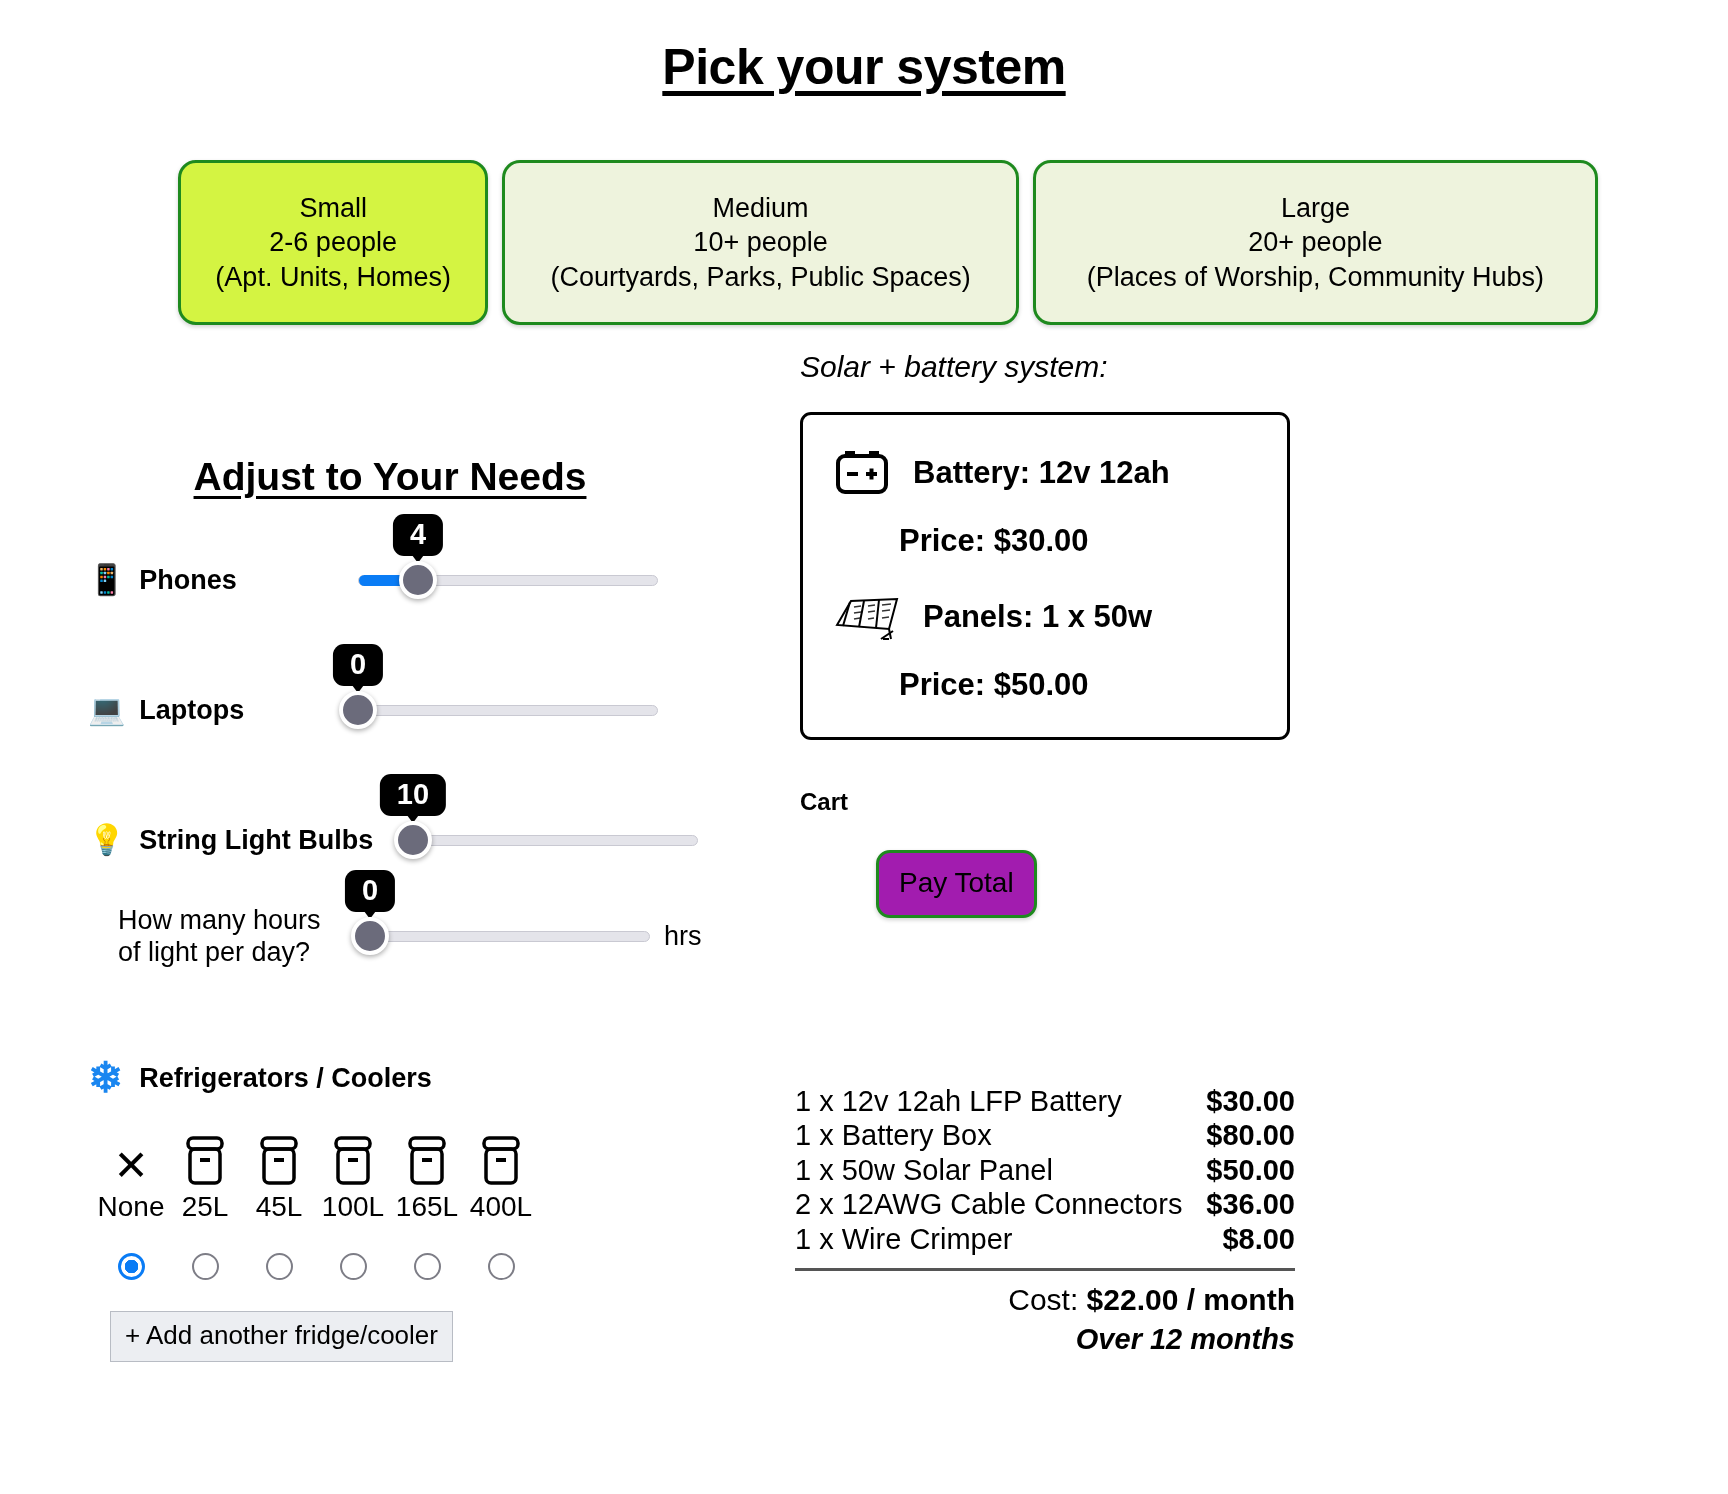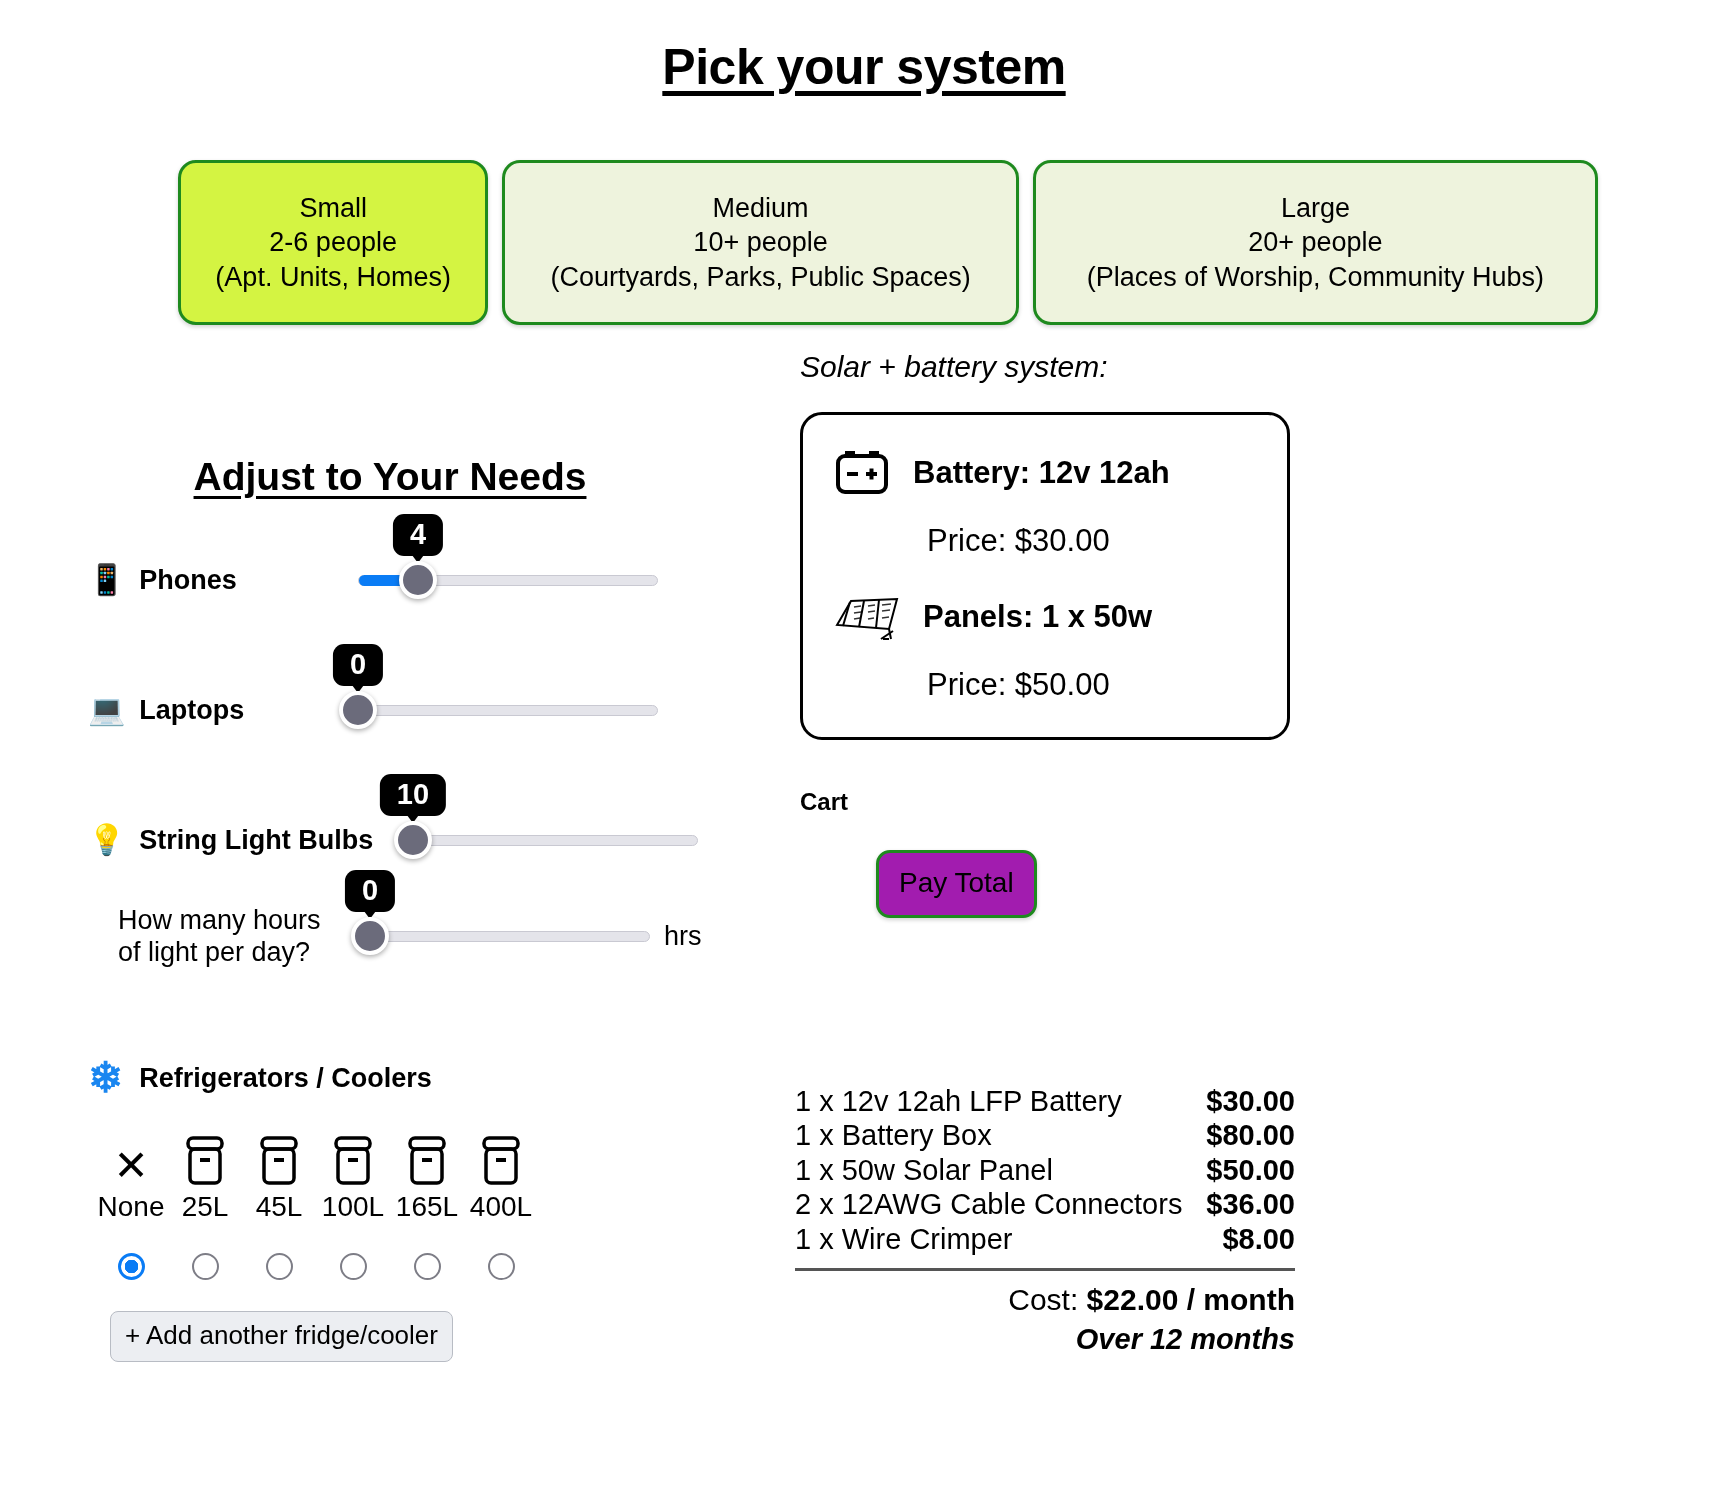--- a/index.html
+++ b/index.html
@@ -129,40 +129,40 @@
     background:
       radial-gradient(circle at 50% 50%, #0a7cf5 0 45%, #fff 46% 100%);
   }
   .x-mark { font-size: 42px; line-height: 1; }
 
   .add-btn {
     margin-top: 22px; margin-left: 22px;
     display: inline-block;
     background: #eceef2;
     border: 1px solid #b8bcc4;
-    border-radius: 8px;
+    border-radius: 0;
     padding: 8px 14px 10px;
     font-size: 26px;
     cursor: pointer;
   }
 
   
   .right-col { position: absolute; top: 350px; left: 800px; width: 900px; }
   .solar-caption { font-size: 30px; font-style: italic; }
 
   .sys-card {
     margin-top: 28px;
     width: 490px;
     border: 3px solid #000;
-    border-radius: 22px;
+    border-radius: 11px;
     padding: 30px 28px 34px 28px;
   }
   .sys-line { display: flex; align-items: center; gap: 20px; }
   .sys-line .txt { font-size: 31px; font-weight: bold; }
-  .sys-price { font-size: 31px; font-weight: normal; margin-top: 22px; margin-left: 96px; }
+  .sys-price { font-size: 31px; font-weight: bold; margin-top: 22px; margin-left: 68px; }
   .sys-gap { height: 30px; }
 
   .cart-title { margin-top: 48px; font-size: 24px; font-weight: bold; }
 
   .pay-row { margin-top: 34px; margin-left: 76px; display: flex; }
   .pay-btn {
     border: 3px solid #1e8a1e;
     border-radius: 14px;
     font-size: 28px;
     padding: 14px 20px 16px;

